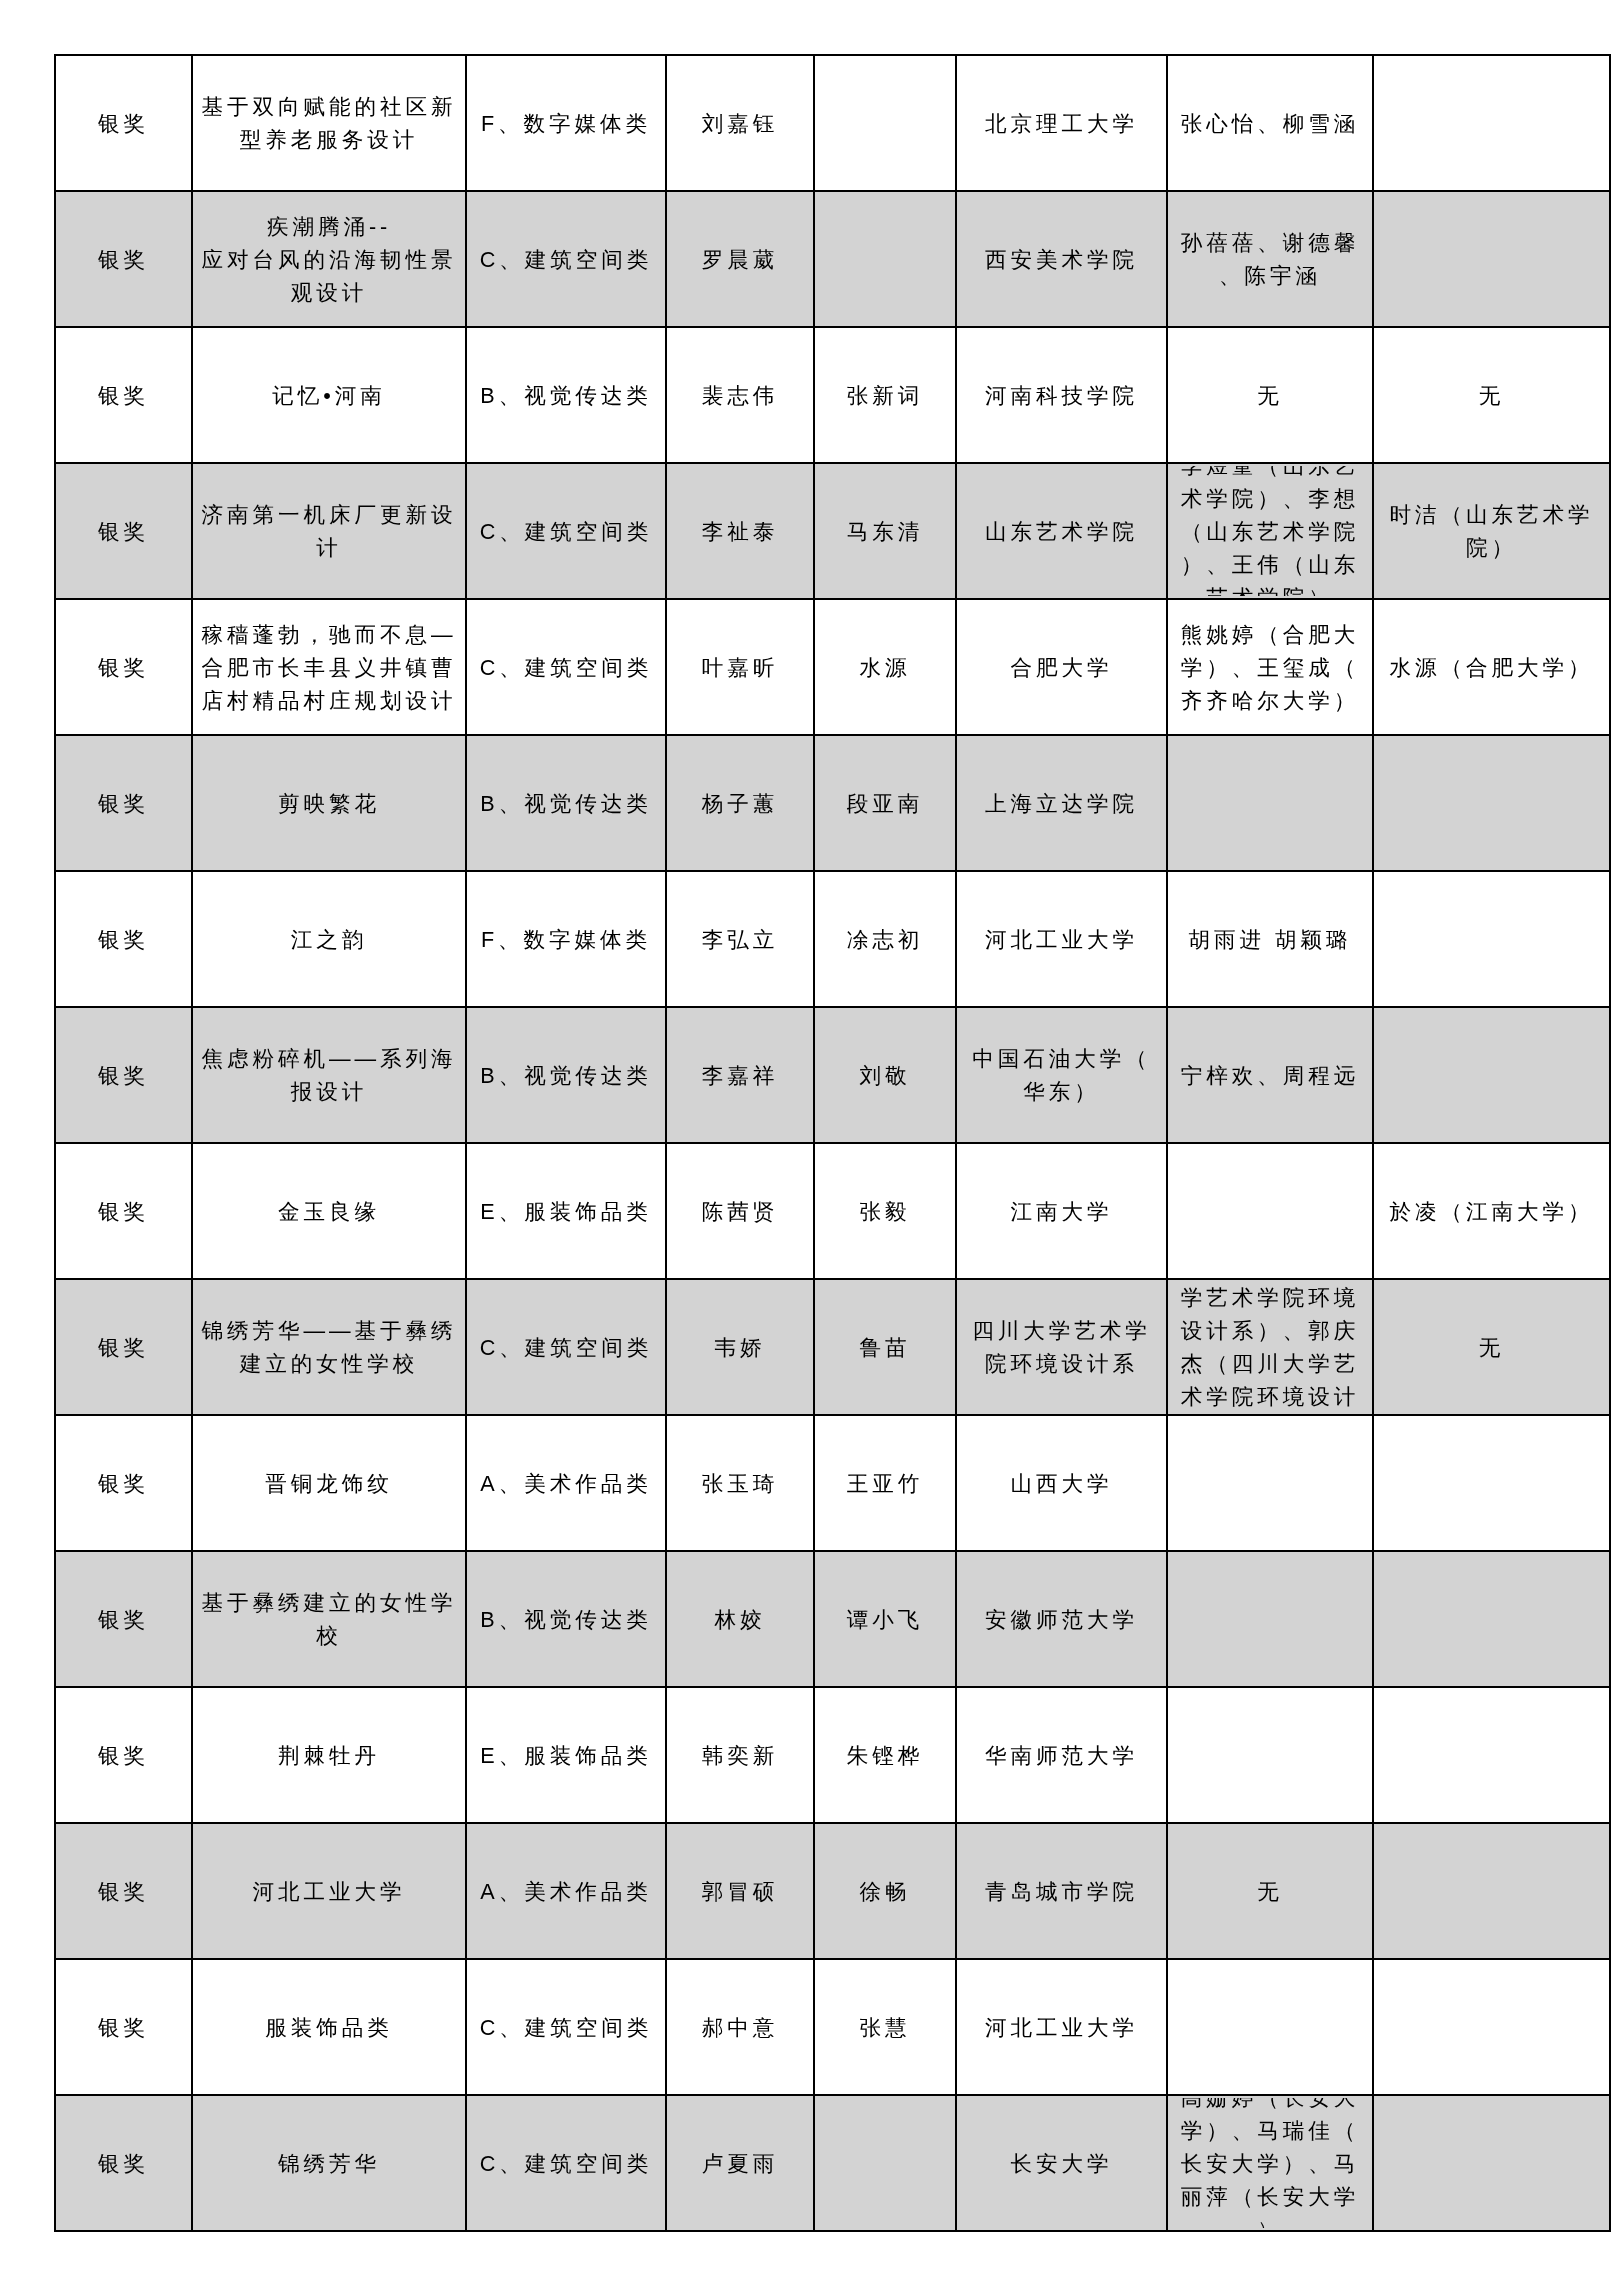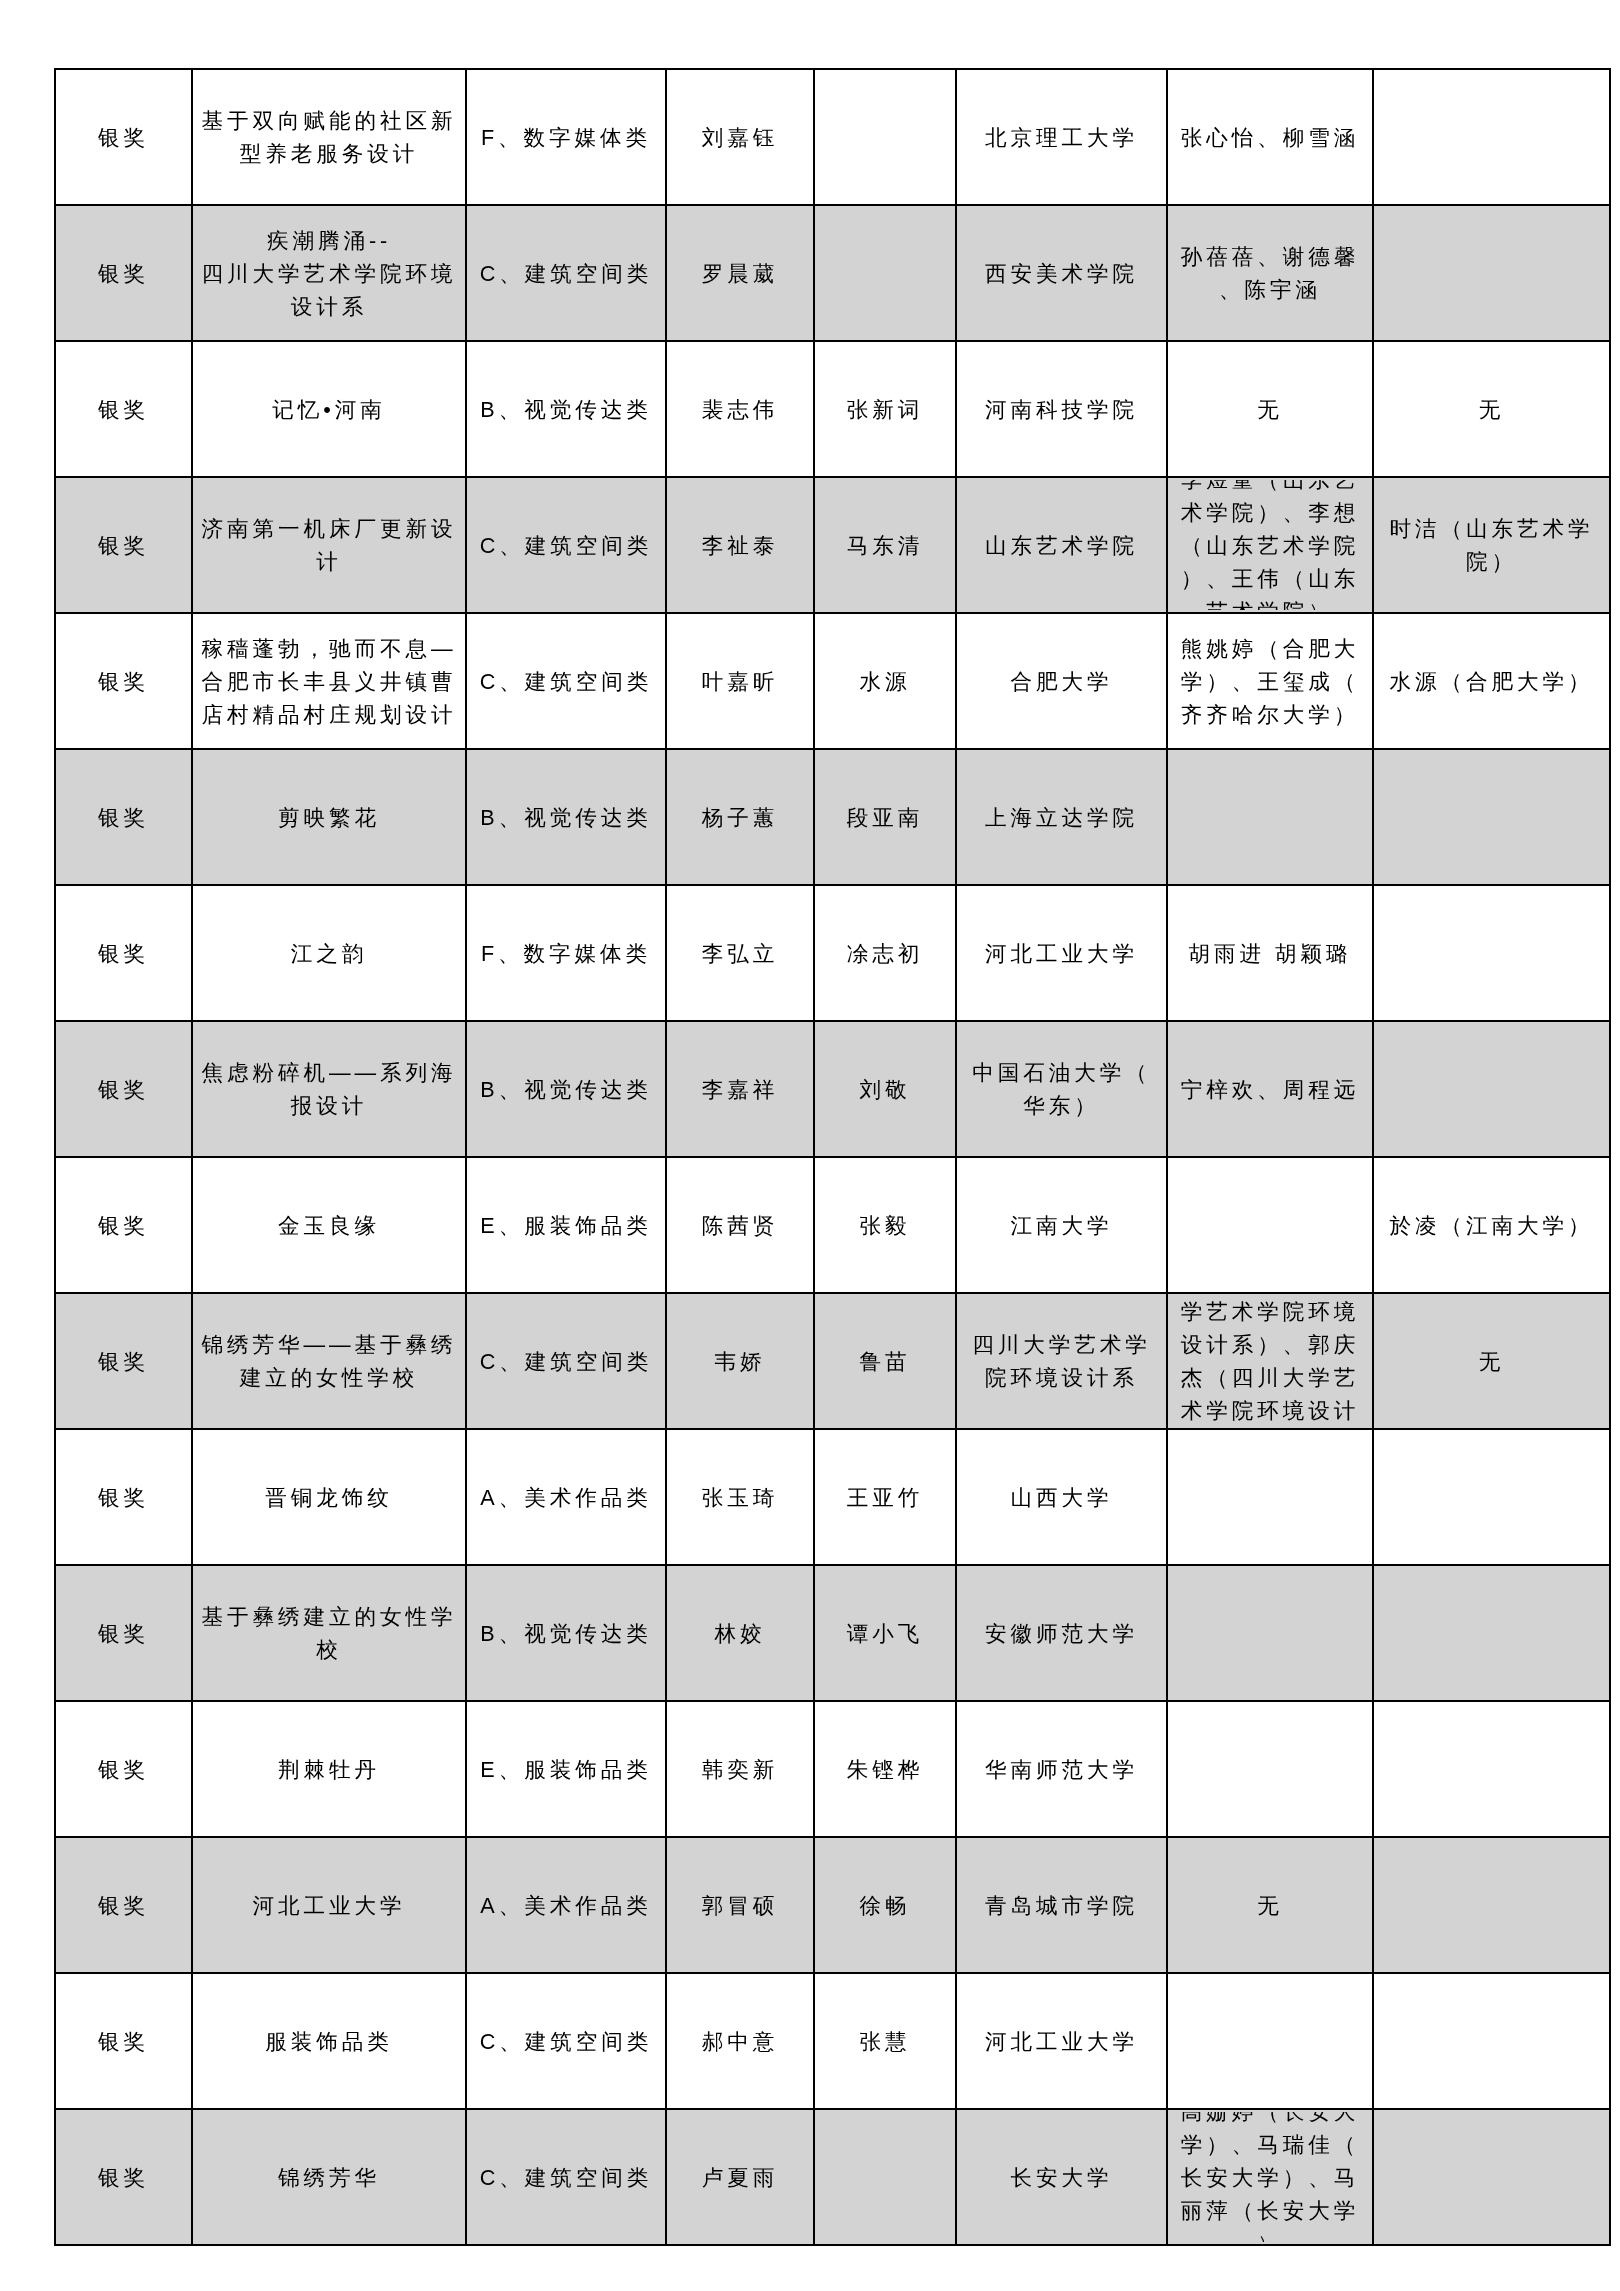--- a/index.html
+++ b/index.html
@@ -8,21 +8,21 @@
     width: 1620px;
     height: 2292px;
     background: #ffffff;
     overflow: hidden;
     font-family: "Liberation Sans", sans-serif;
     color: #000000;
   }
   table.awards {
     position: absolute;
     left: 54px;
-    top: 68px;
+    top: 54px;
     width: 1555px;
     border-collapse: collapse;
     table-layout: fixed;
   }
   table.awards td {
     border: 2px solid #000000;
     border-top-width: 2.9px;
     border-bottom-width: 2.9px;
     padding: 0;
     vertical-align: middle;
@@ -108,21 +108,21 @@
         </tr>
         <tr>
           <td>
             <div class="wrap">
               <div class="txt">银奖</div>
             </div>
           </td>
           <td>
             <div class="wrap">
               <div class="txt">疾潮腾涌--
-四川大学艺术学院环境设计系</div>
+应对台风的沿海韧性景观设计</div>
             </div>
           </td>
           <td>
             <div class="wrap">
               <div class="txt">C、建筑空间类</div>
             </div>
           </td>
           <td>
             <div class="wrap">
               <div class="txt">罗晨葳</div>

